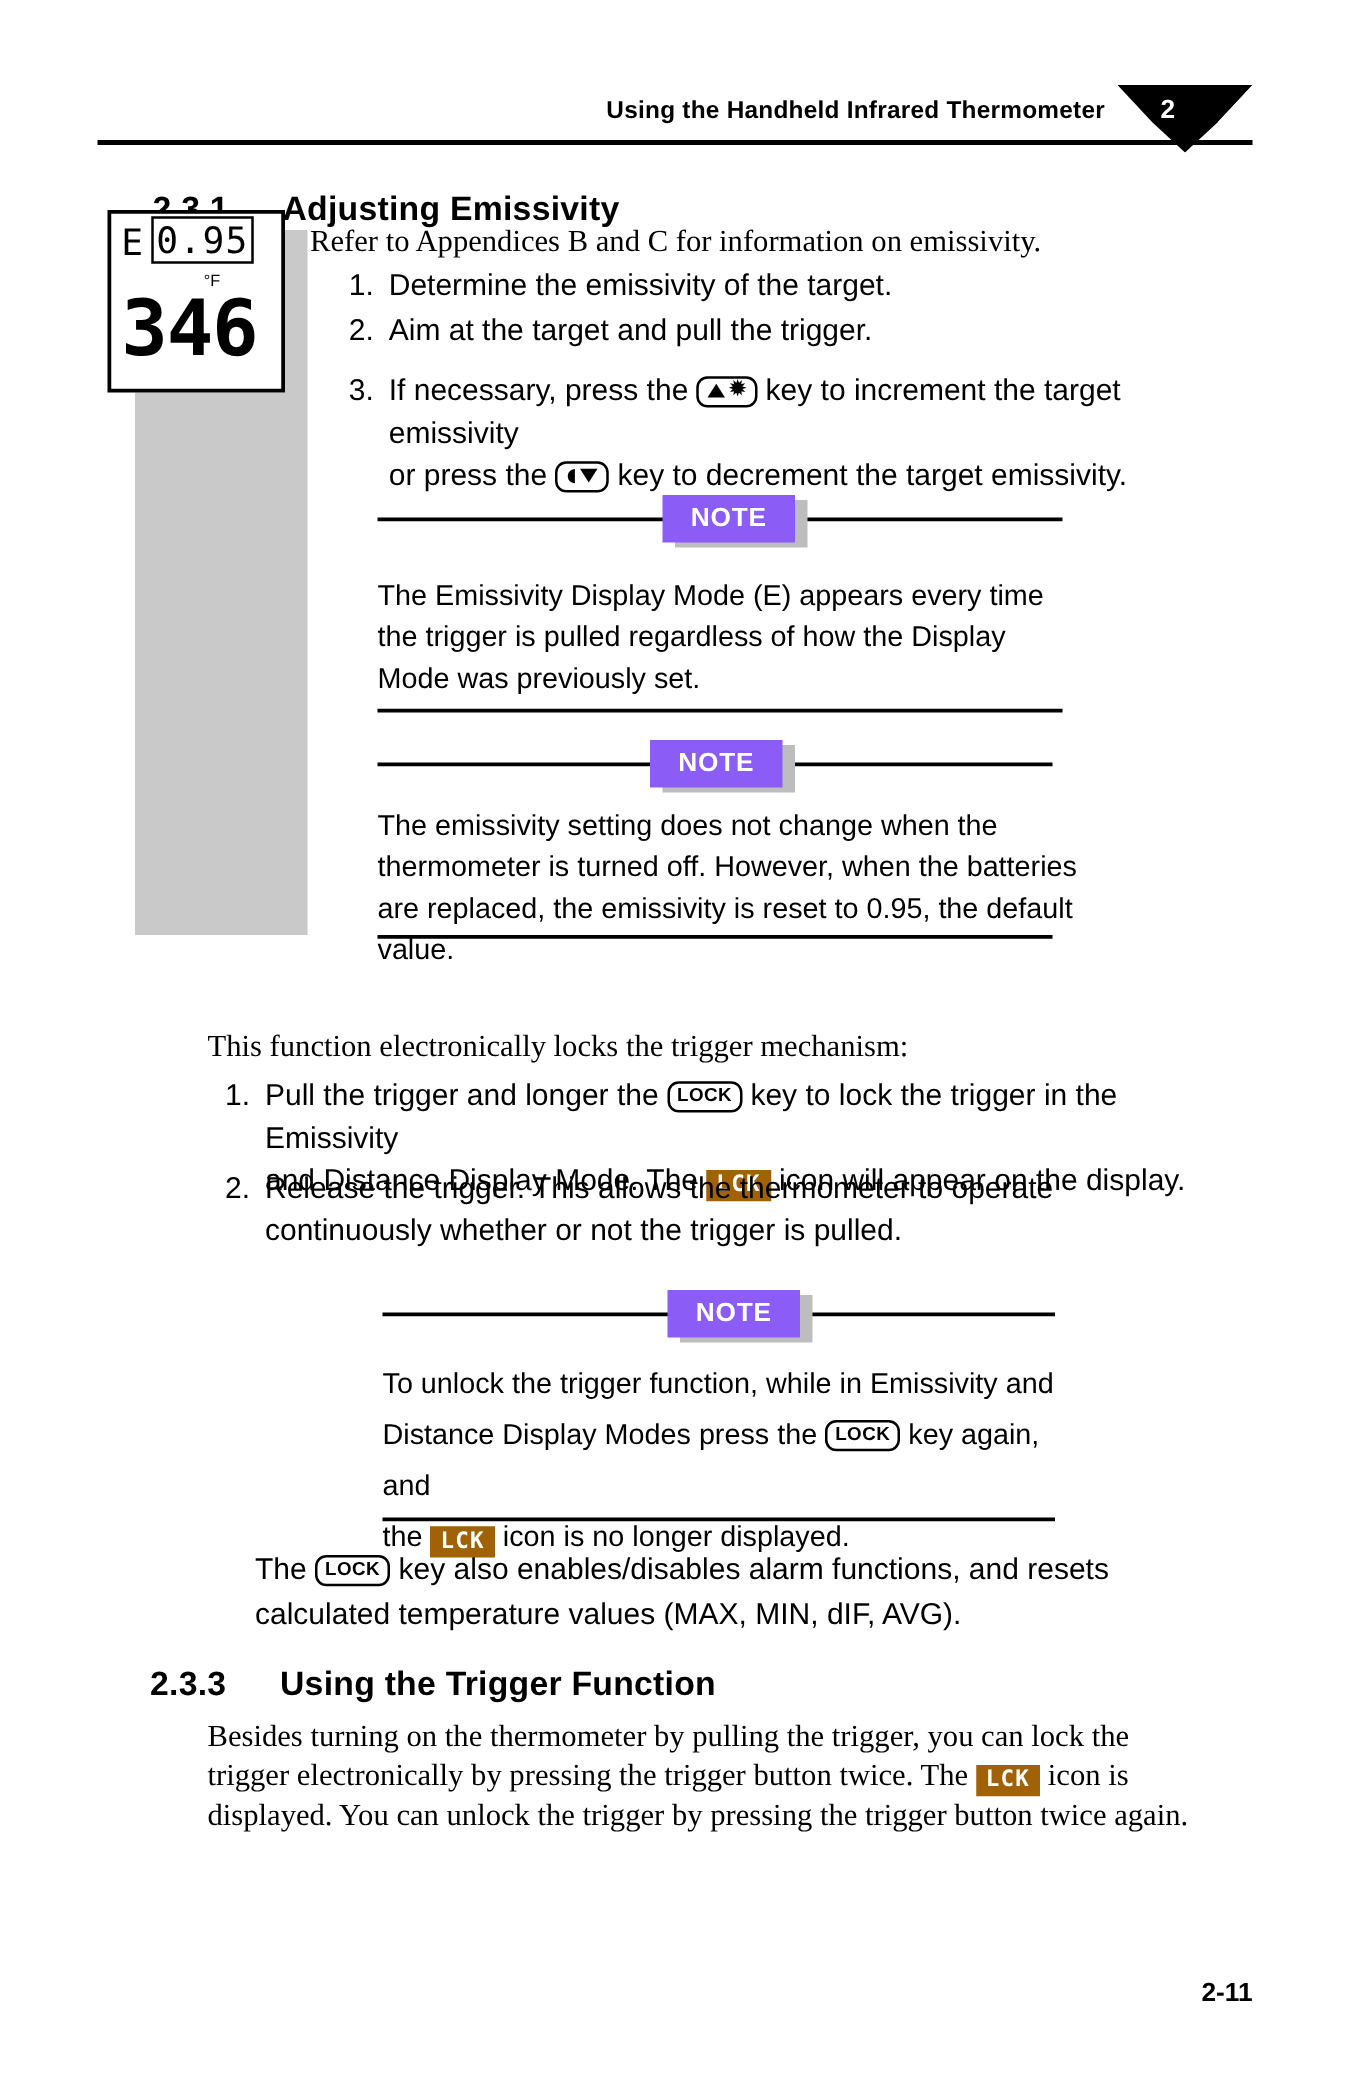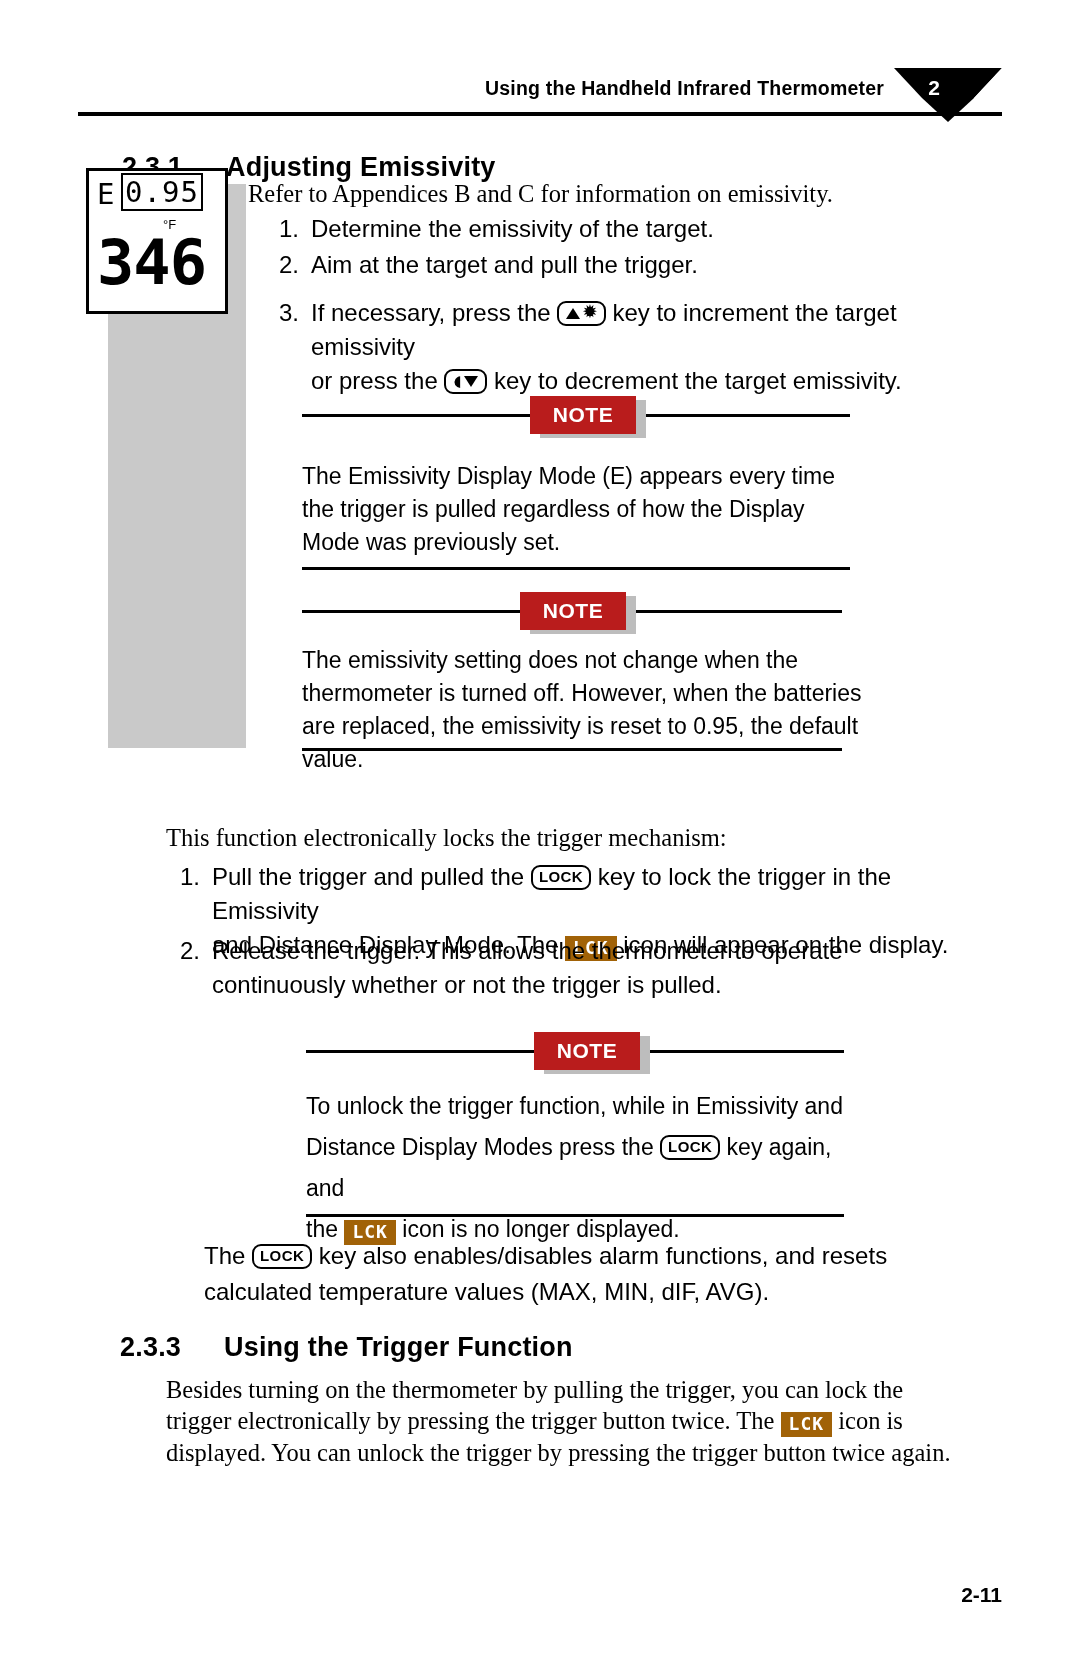--- a/index.html
+++ b/index.html
@@ -232,21 +232,21 @@
   .note-block { position: absolute; }
   .note-rule-top {
     position: absolute;
     left: 0;
     top: 22px;
     height: 3px;
     background: #000;
   }
   .note-tag {
     position: absolute;
-    background: #b91c1c;
+    background: #8b5cf6;
     color: #fff;
     font-family: "Liberation Sans", sans-serif;
     font-weight: bold;
     font-size: 21px;
     letter-spacing: 0.6px;
     text-align: center;
     line-height: 38px;
     height: 38px;
   }
   .note-tag-shadow {
@@ -343,21 +343,21 @@
     <div class="note-text" style="left:0px; top:56px; width:560px;">The emissivity setting does not change when the thermometer is turned off. However, when the batteries are replaced, the emissivity is reset to 0.95, the default value.</div>
     <div class="note-rule-bottom" style="left:0px; top:160px; width:540px;"></div>
   </div>
 
 
   <div class="serif-p" style="left:166px; top:822px; width:760px;">This function electronically locks the trigger mechanism:</div>
 
   <div class="li" style="left:166px; top:860px; width:790px;">
     <span class="marker">1.</span>
     <span class="body">
-      <span>Pull the trigger and pulled the</span>
+      <span>Pull the trigger and longer the</span>
       <span class="keychip lock">LOCK</span>
       <span>key to lock the trigger in the Emissivity</span>
       <br>
       <span>and Distance Display Mode. The</span>
       <span class="lckchip">LCK</span>
       <span>icon will appear on the display.</span>
     </span>
   </div>
 
   <div class="li" style="left:166px; top:934px; width:700px;">

